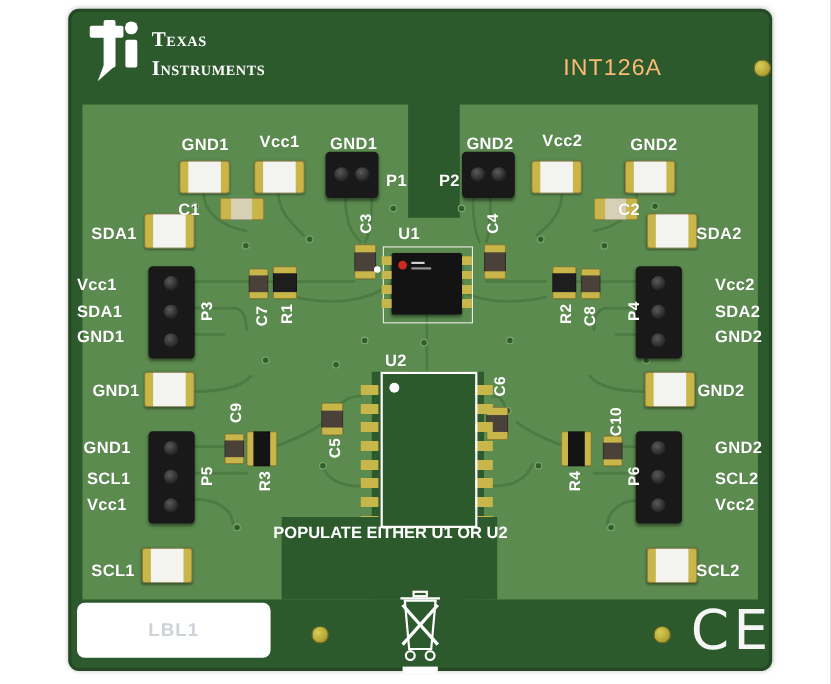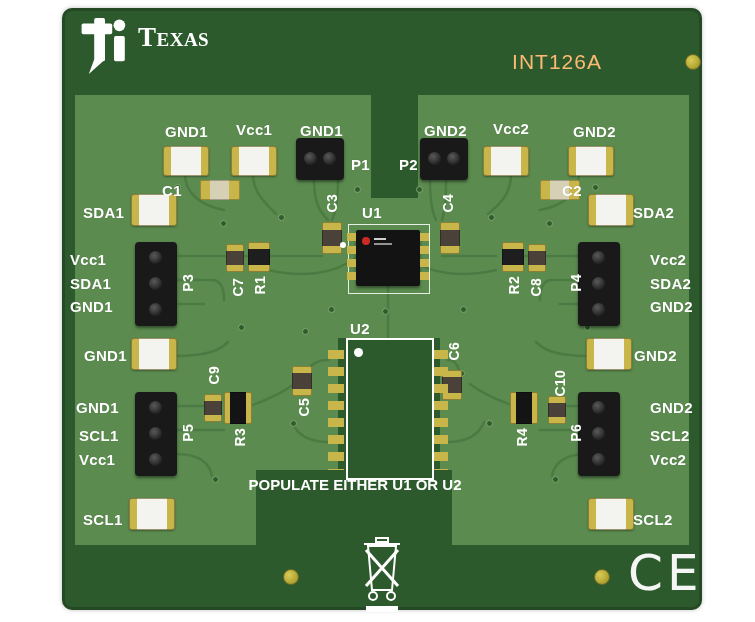--- a/index.html
+++ b/index.html
@@ -41,21 +41,21 @@
       border:2px solid #ffffff;}
   .padstrip{position:absolute;width:16px;height:120px;
       background:repeating-linear-gradient(180deg,#c9b64a 0 9px,transparent 9px 17px);}
   .dot{position:absolute;border-radius:50%;}
   .warnbox{position:absolute;left:294px;top:4px;width:338px;height:27px;background:#fff;border-radius:4px;
       display:flex;align-items:center;justify-content:center;}
   .warntext{color:#cc1111;font-weight:bold;font-size:12.5px;white-space:nowrap;}
   .partnum{position:absolute;left:410px;top:42px;width:170px;text-align:center;color:#fdba74;
       font-size:21px;font-weight:500;letter-spacing:1px;}
   .wordmark{position:absolute;left:76px;top:16px;color:#fff;font-family:"Liberation Serif",serif;
-      font-variant:small-caps;font-weight:bold;font-size:27px;line-height:26px;letter-spacing:.5px;}
+      font-variant:small-caps;font-weight:bold;font-size:19px;line-height:26px;letter-spacing:.5px;}
   .note{position:absolute;left:140px;top:468px;width:306px;text-align:center;color:#fff;
       font-weight:bold;font-size:15px;line-height:18px;}
   .lbl{position:absolute;left:8px;top:540px;width:176px;height:50px;background:#fff;border-radius:7px;
       display:flex;align-items:center;justify-content:center;color:#ccd3d9;font-weight:bold;
       font-size:17px;letter-spacing:1px;}
   .ce{position:absolute;left:566px;top:536px;width:74px;color:#f5f5f5;font-family:"DejaVu Sans",sans-serif;
       font-size:50px;letter-spacing:4px;}
 </style>
 </head>
 <body>
@@ -256,26 +256,30 @@
       <g fill="#ffffff">
         <rect x="18" y="4" width="12" height="48" rx="2"></rect>
         <rect x="4" y="10" width="34" height="12" rx="2"></rect>
         <rect x="40" y="24" width="12" height="28" rx="2"></rect>
         <circle cx="46" cy="12" r="6.5"></circle>
         <path d="M18,50 L30,50 L12,66 Z"></path>
       </g>
     </svg>
     <div class="wordmark">
       <div>Texas</div>
+      <div>Instruments</div>
     </div>
 
     <div class="hole" style="left:623px;top:46px;"></div>
     <div class="hole" style="left:221px;top:561px;"></div>
     <div class="hole" style="left:532px;top:561px;"></div>
 
+    <div class="lbl">
+      <span>LBL1</span>
+    </div>
     <svg style="position:absolute;left:298px;top:528px;" width="44" height="78" viewBox="0 0 44 78">
       <g stroke="#ffffff" stroke-width="2" fill="none">
         <rect x="16" y="2" width="12" height="4"></rect>
         <path d="M4,8 H40"></path>
         <path d="M8,10 L12,54 H32 L36,10 Z"></path>
         <circle cx="13" cy="60" r="4"></circle>
         <circle cx="31" cy="60" r="4"></circle>
       </g>
       <g stroke="#ffffff" stroke-width="3" fill="none">
         <path d="M6,14 L38,50"></path>

